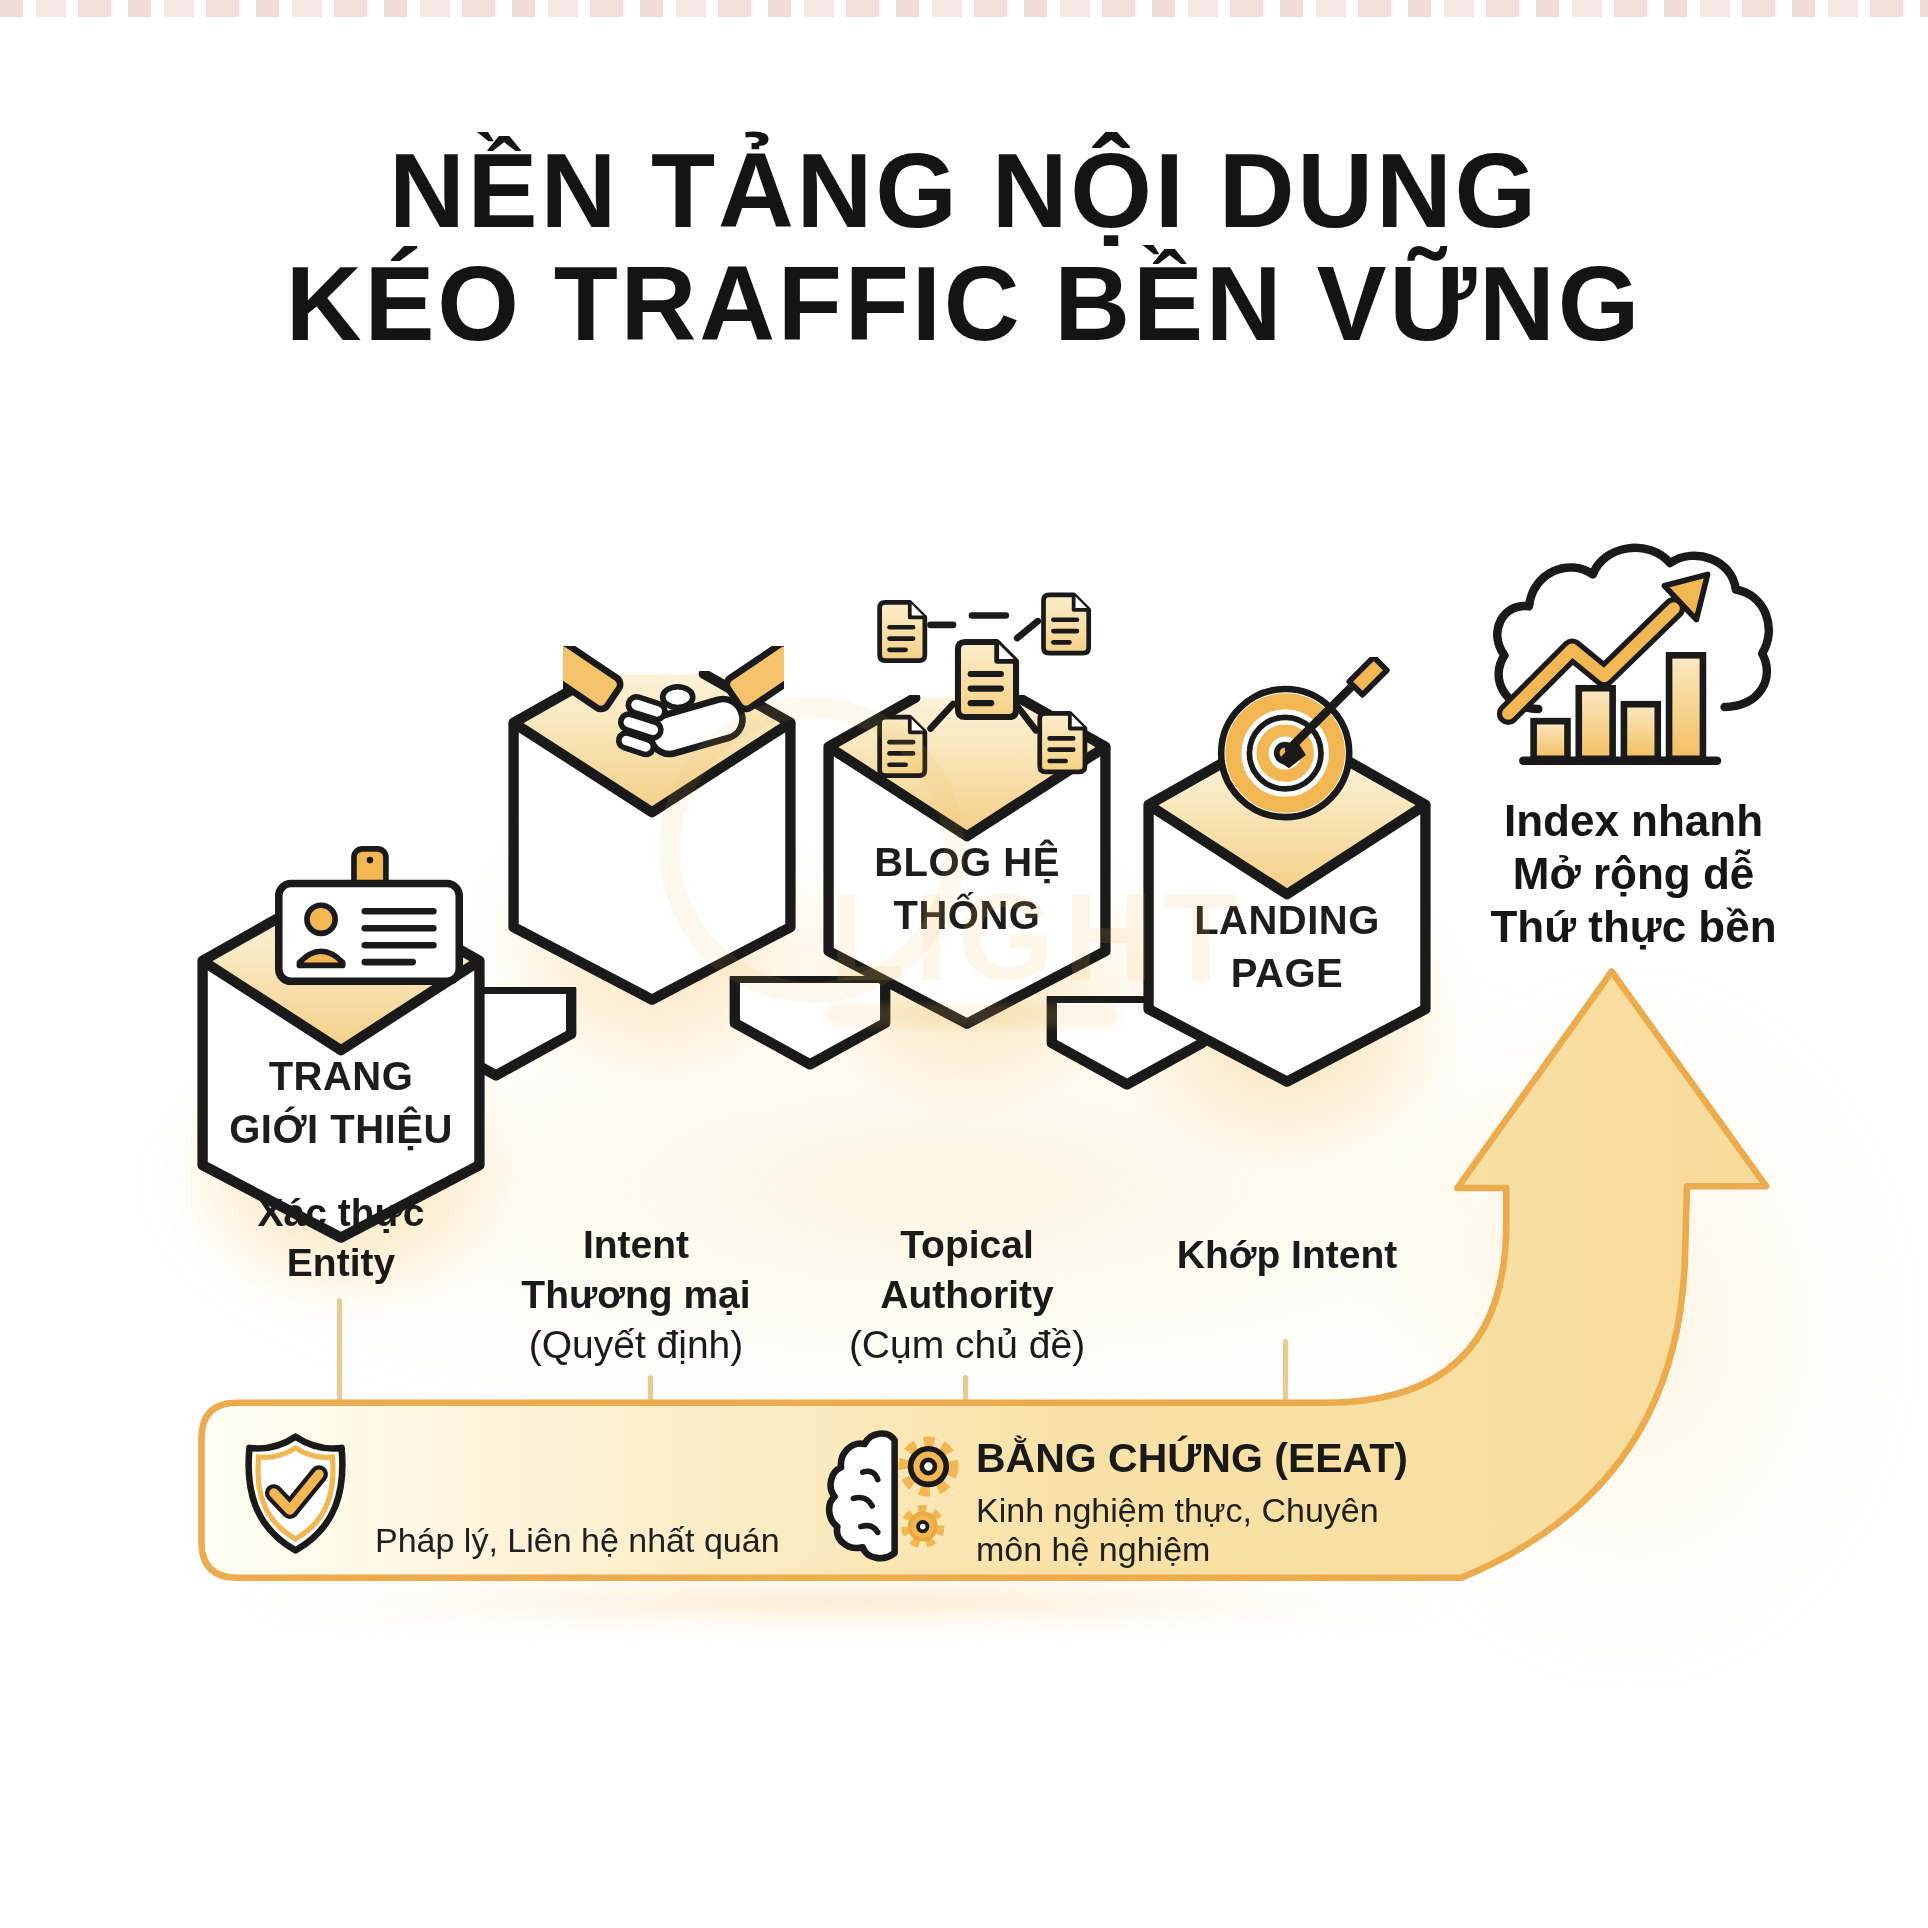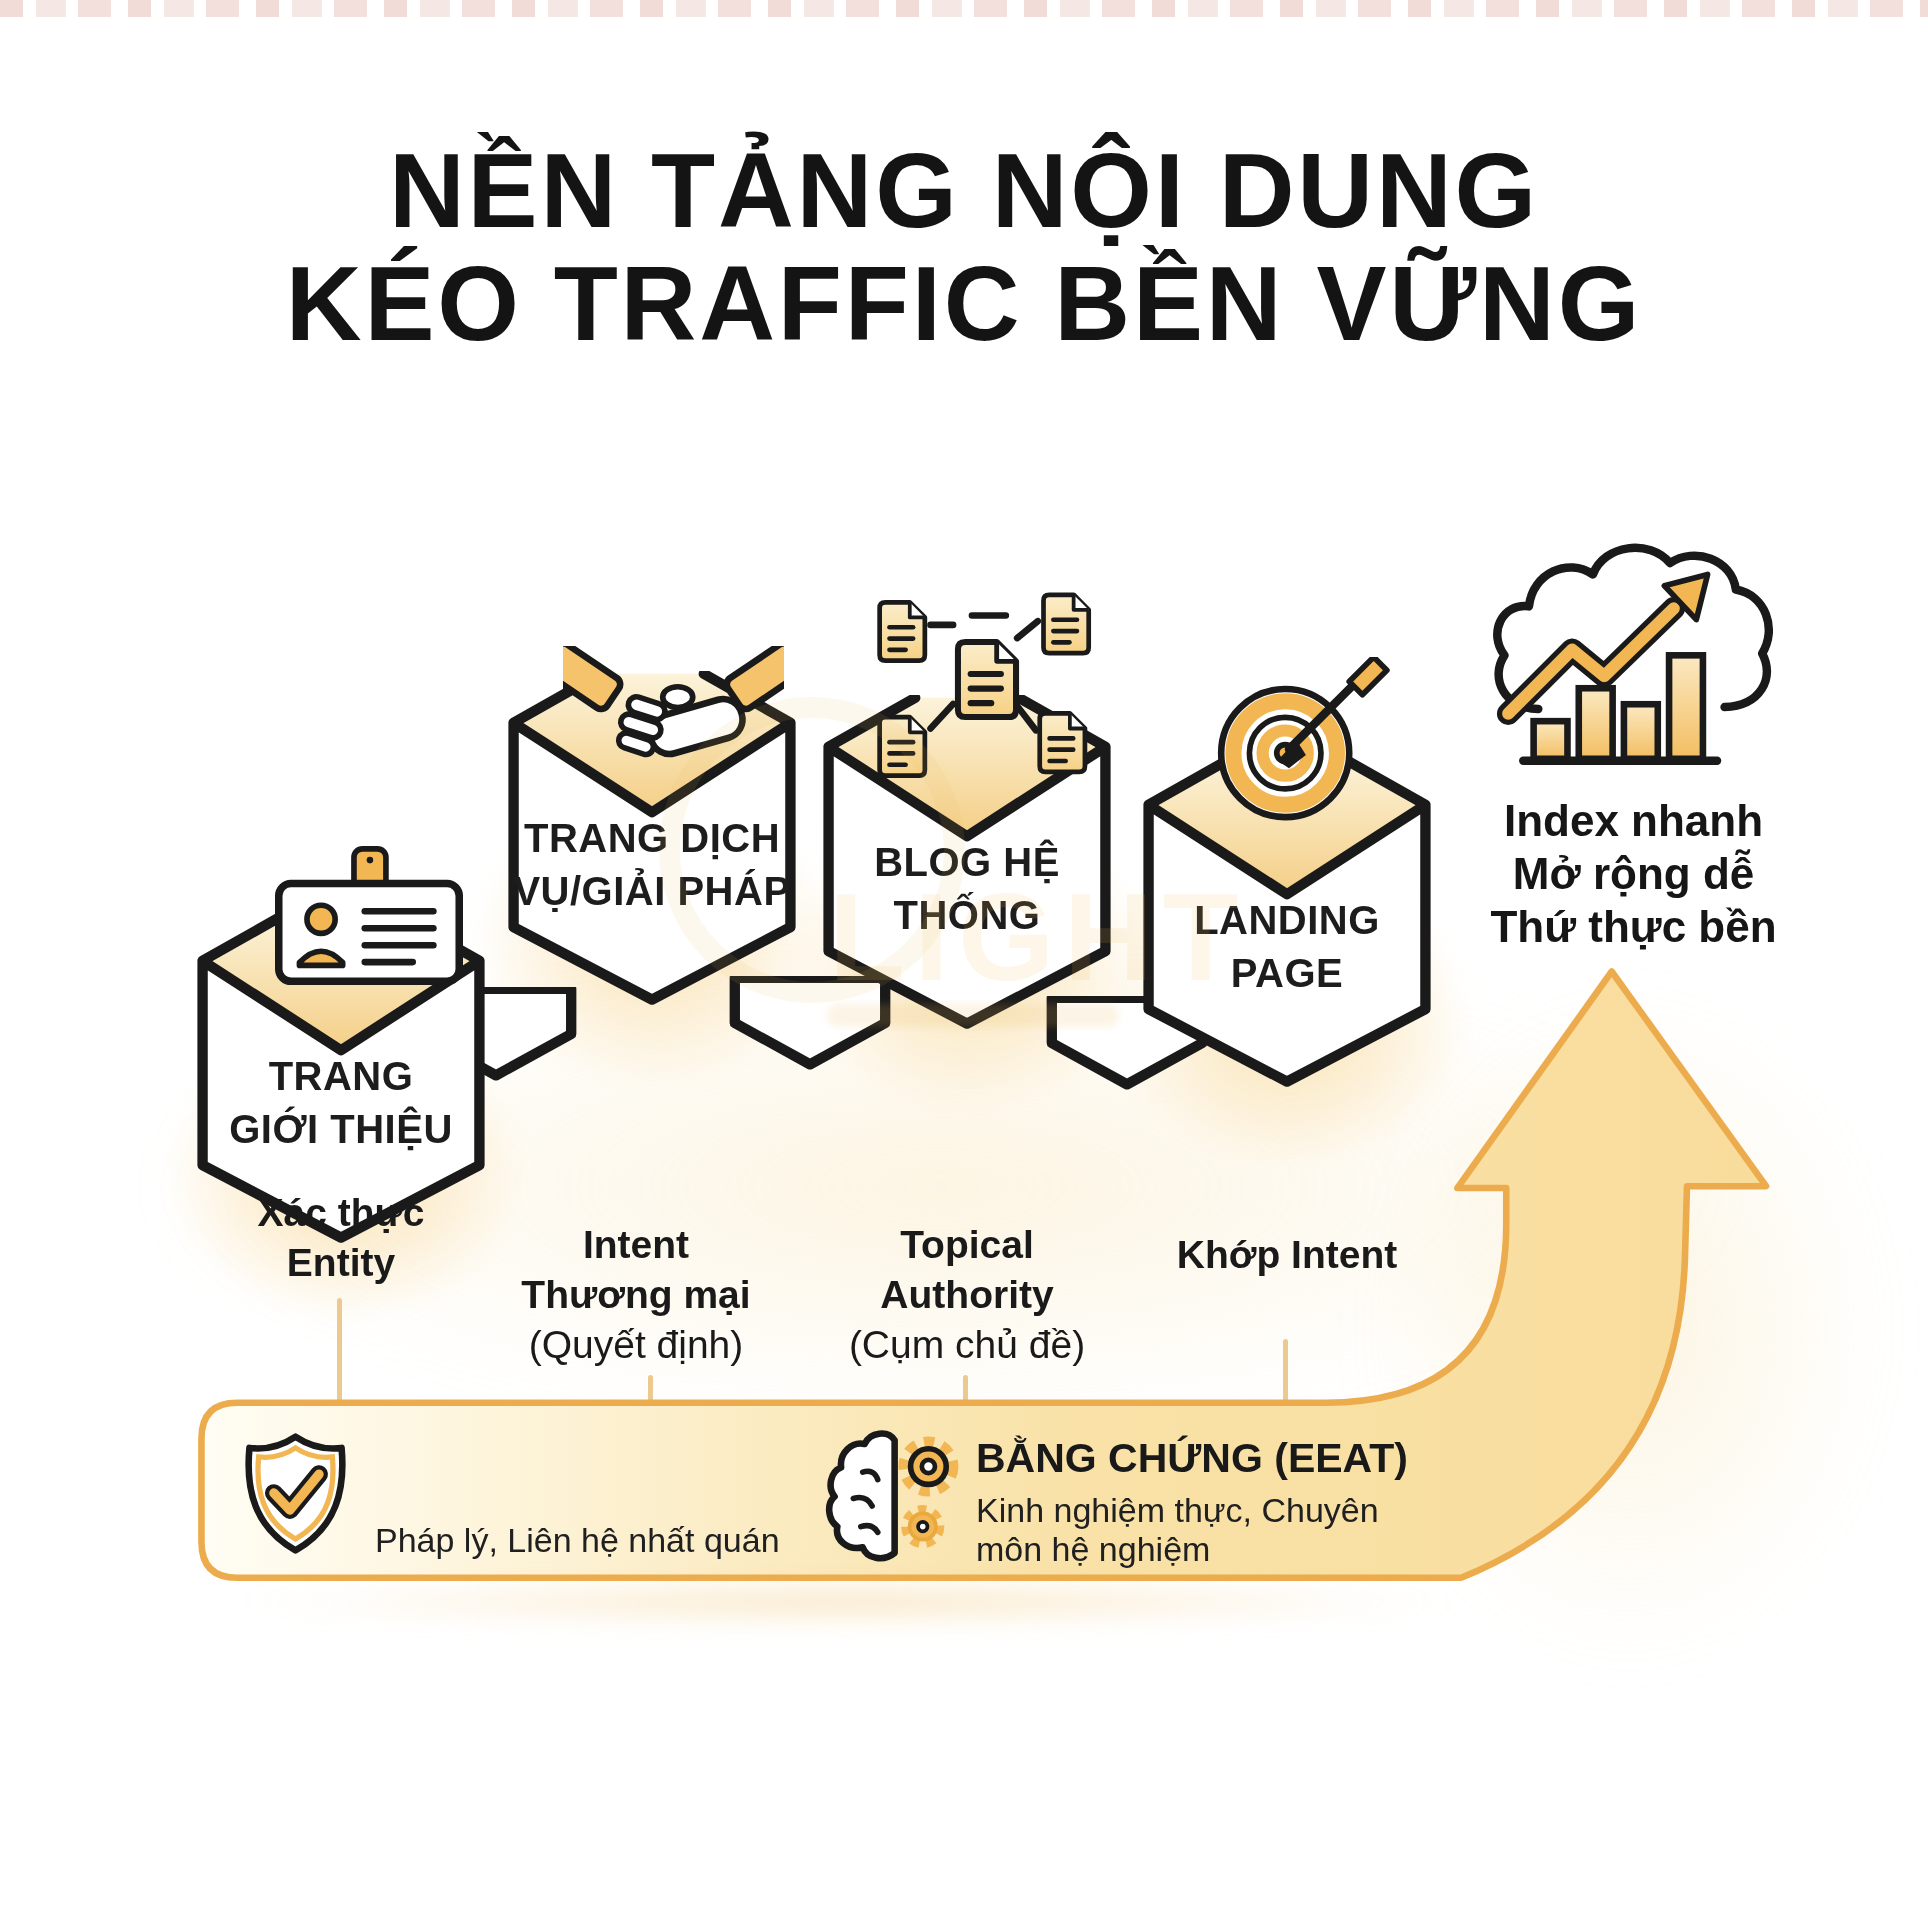--- a/index.html
+++ b/index.html
@@ -134,24 +134,20 @@
       <div>GIỚI THIỆU</div>
     </div>
   </div>
 
   <div class="pillar" style="left:506px;top:671px">
     <svg class="box" viewBox="0 0 310 360">
       <polygon points="8,55 100,3 210,3 302,55 155,150" fill="url(#openGrad)"></polygon>
       <polygon points="8,55 155,150 302,55 302,272 155,349 8,272" fill="#ffffff"></polygon>
       <path d="M8,55 L155,150 L302,55 M8,55 V272 L155,349 L302,272 V55 M8,55 L100,3 M302,55 L210,3" fill="none" stroke="#1a1a1a" stroke-width="11" stroke-linejoin="round" stroke-linecap="round"></path>
     </svg>
-    <div class="box-label">
-      <div>TRANG DỊCH</div>
-      <div>VỤ/GIẢI PHÁP</div>
-    </div>
   </div>
 
   <div class="pillar" style="left:821px;top:695px">
     <svg class="box" viewBox="0 0 310 360">
       <polygon points="8,55 100,3 210,3 302,55 155,150" fill="url(#openGrad)"></polygon>
       <polygon points="8,55 155,150 302,55 302,272 155,349 8,272" fill="#ffffff"></polygon>
       <path d="M8,55 L155,150 L302,55 M8,55 V272 L155,349 L302,272 V55 M8,55 L100,3 M302,55 L210,3" fill="none" stroke="#1a1a1a" stroke-width="11" stroke-linejoin="round" stroke-linecap="round"></path>
     </svg>
     <div class="box-label">
       <div>BLOG HỆ</div>

